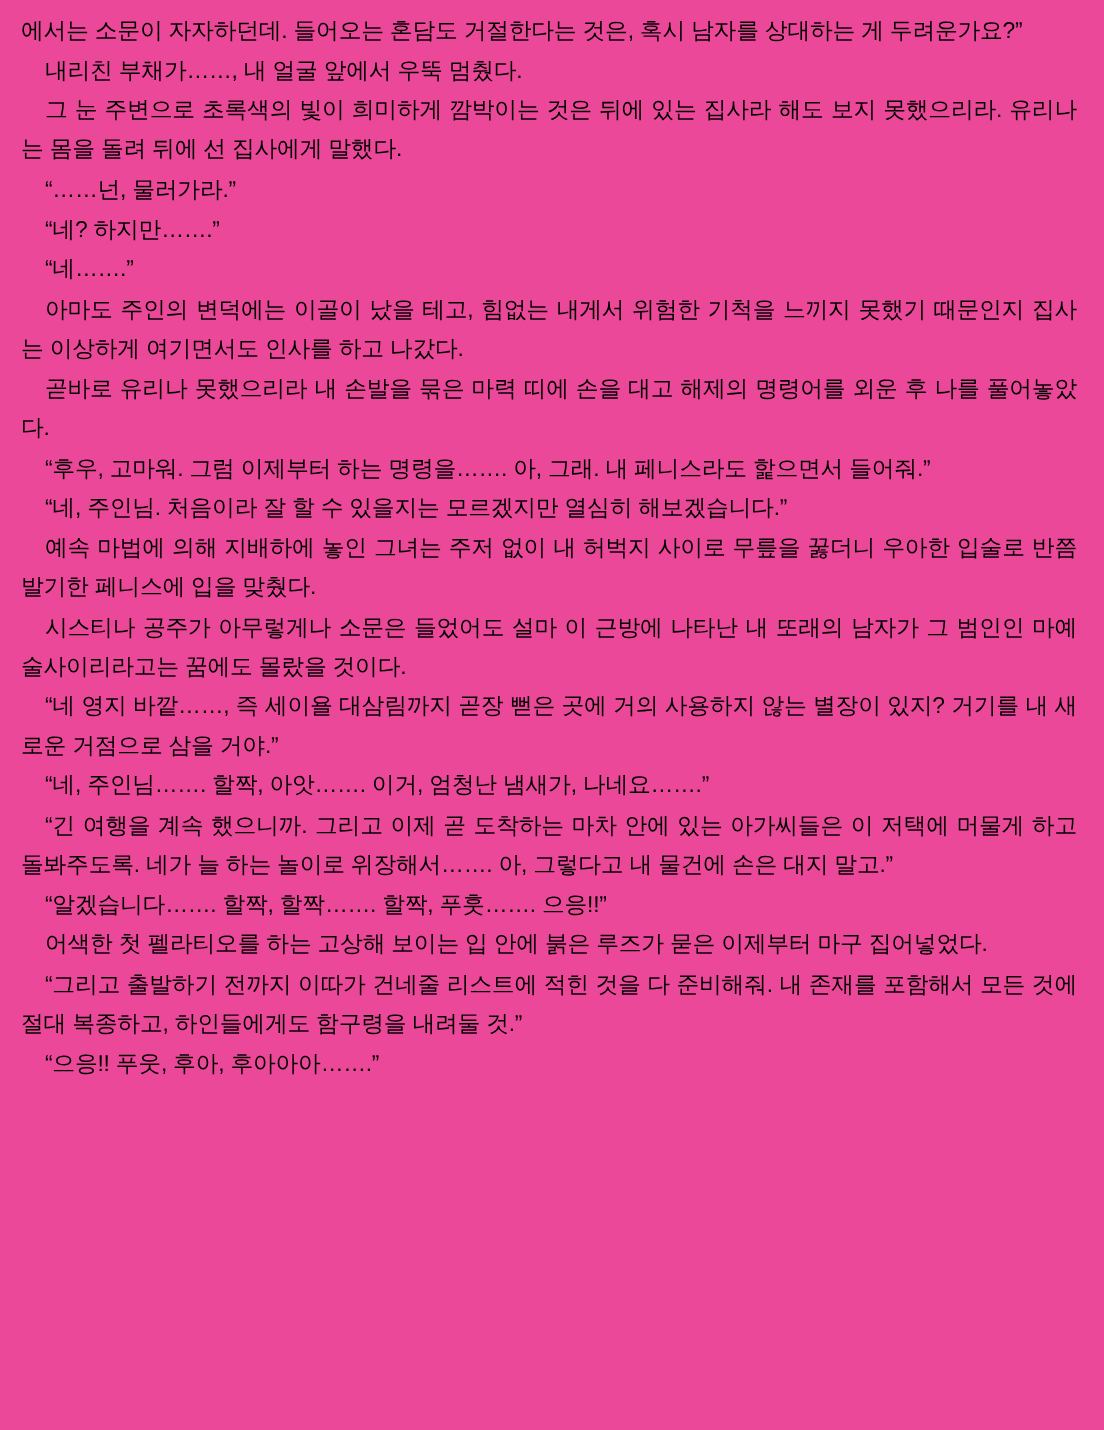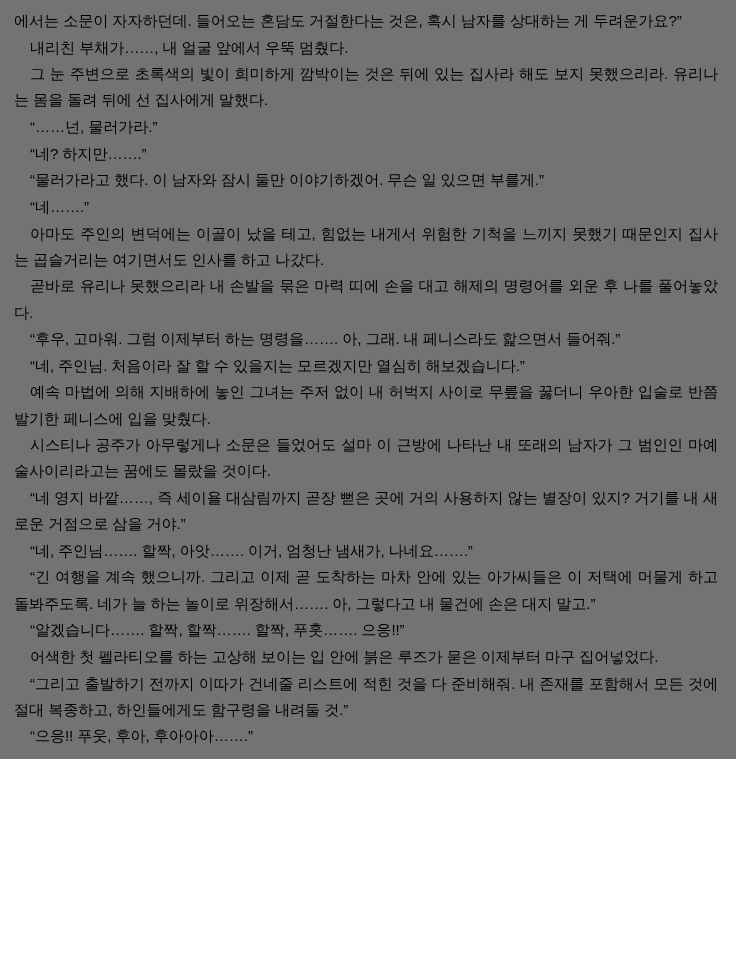--- a/index.html
+++ b/index.html
@@ -10,23 +10,23 @@
   body {
     width: 736px;
     height: 953px;
     font-family: "Liberation Sans", sans-serif;
     color: #000000;
     overflow: hidden;
   }
   .page {
     box-sizing: border-box;
     width: 736px;
-    height: 759px;
+    height: 953px;
     padding: 8px 18px 0 14px;
-    background: #737373;
+    background: #ec4899;
   }
   .para {
     font-size: 15.2px;
     line-height: 1.72;
     letter-spacing: -0.15px;
     text-align: justify;
     text-justify: inter-character;
     margin: 0 0 0.5px 0;
     word-break: break-all;
     white-space: pre-wrap;
@@ -41,23 +41,22 @@
 </head>
 <body>
 
 <div class="page">
   <div id="body-text">
       <p class="para noindent">에서는 소문이 자자하던데. 들어오는 혼담도 거절한다는 것은, 혹시 남자를 상대하는 게 두려운가요?”</p>
       <p class="para indent">내리친 부채가……, 내 얼굴 앞에서 우뚝 멈췄다.</p>
       <p class="para indent">그 눈 주변으로 초록색의 빛이 희미하게 깜박이는 것은 뒤에 있는 집사라 해도 보지 못했으리라. 유리나는 몸을 돌려 뒤에 선 집사에게 말했다.</p>
       <p class="para indent">“……넌, 물러가라.”</p>
       <p class="para indent">“네? 하지만…….”</p>
-      <p class="para indent">“물러가라고 했다. 이 남자와 잠시 둘만 이야기하겠어. 무슨 일 있으면 부를게.”</p>
       <p class="para indent">“네…….”</p>
-      <p class="para indent">아마도 주인의 변덕에는 이골이 났을 테고, 힘없는 내게서 위험한 기척을 느끼지 못했기 때문인지 집사는 곱슬거리는 여기면서도 인사를 하고 나갔다.</p>
+      <p class="para indent">아마도 주인의 변덕에는 이골이 났을 테고, 힘없는 내게서 위험한 기척을 느끼지 못했기 때문인지 집사는 이상하게 여기면서도 인사를 하고 나갔다.</p>
       <p class="para indent">곧바로 유리나 못했으리라 내 손발을 묶은 마력 띠에 손을 대고 해제의 명령어를 외운 후 나를 풀어놓았다.</p>
       <p class="para indent">“후우, 고마워. 그럼 이제부터 하는 명령을……. 아, 그래. 내 페니스라도 핥으면서 들어줘.”</p>
       <p class="para indent">“네, 주인님. 처음이라 잘 할 수 있을지는 모르겠지만 열심히 해보겠습니다.”</p>
       <p class="para indent">예속 마법에 의해 지배하에 놓인 그녀는 주저 없이 내 허벅지 사이로 무릎을 꿇더니 우아한 입술로 반쯤 발기한 페니스에 입을 맞췄다.</p>
       <p class="para indent">시스티나 공주가 아무렇게나 소문은 들었어도 설마 이 근방에 나타난 내 또래의 남자가 그 범인인 마예술사이리라고는 꿈에도 몰랐을 것이다.</p>
       <p class="para indent">“네 영지 바깥……, 즉 세이욜 대삼림까지 곧장 뻗은 곳에 거의 사용하지 않는 별장이 있지? 거기를 내 새로운 거점으로 삼을 거야.”</p>
       <p class="para indent">“네, 주인님……. 할짝, 아앗……. 이거, 엄청난 냄새가, 나네요…….”</p>
       <p class="para indent">“긴 여행을 계속 했으니까. 그리고 이제 곧 도착하는 마차 안에 있는 아가씨들은 이 저택에 머물게 하고 돌봐주도록. 네가 늘 하는 놀이로 위장해서……. 아, 그렇다고 내 물건에 손은 대지 말고.”</p>
       <p class="para indent">“알겠습니다……. 할짝, 할짝……. 할짝, 푸훗……. 으응!!”</p>
       <p class="para indent">어색한 첫 펠라티오를 하는 고상해 보이는 입 안에 붉은 루즈가 묻은 이제부터 마구 집어넣었다.</p>

